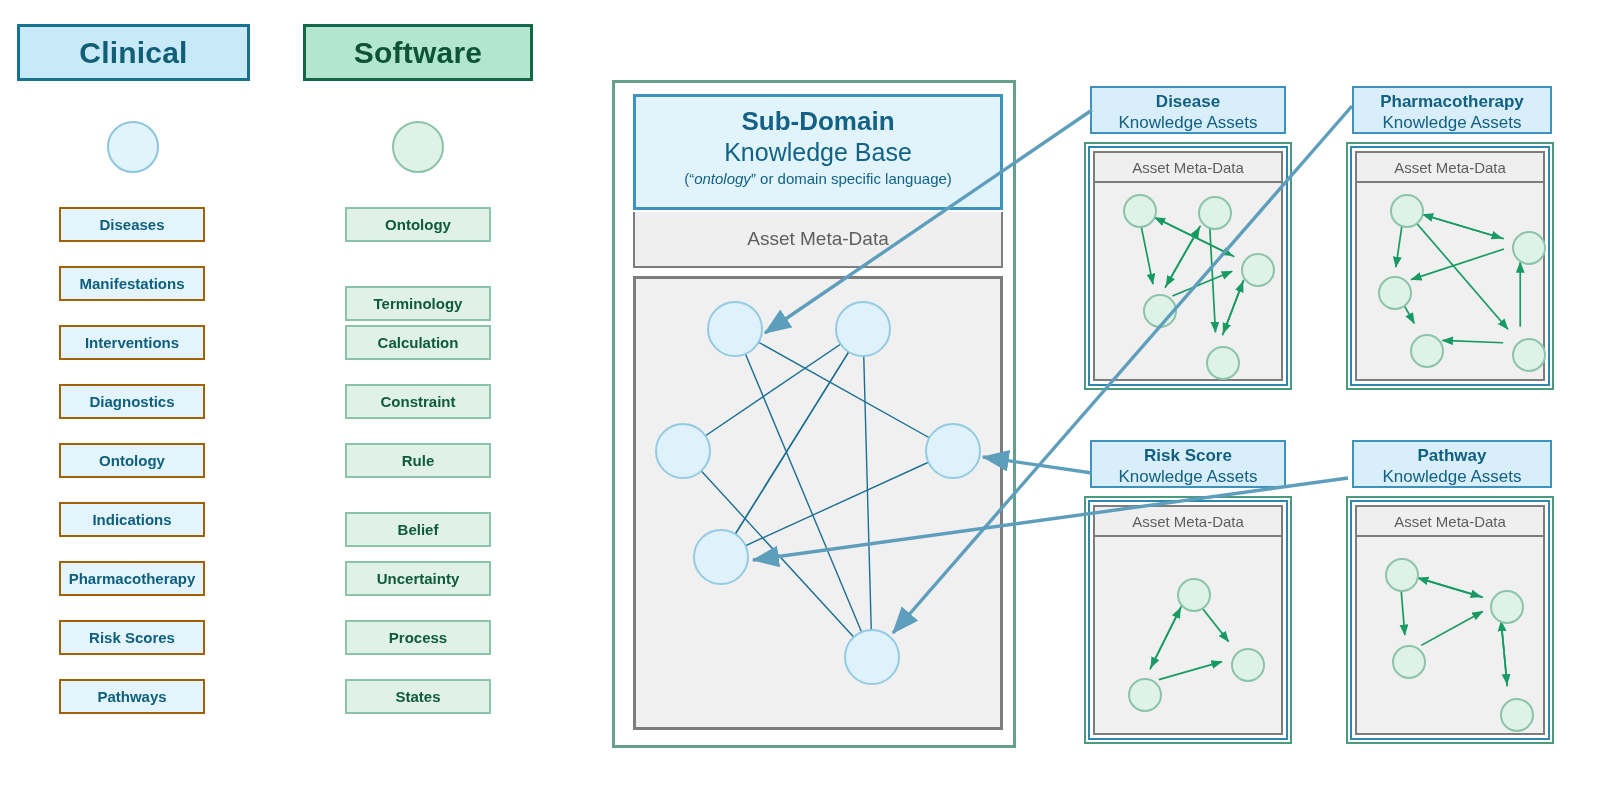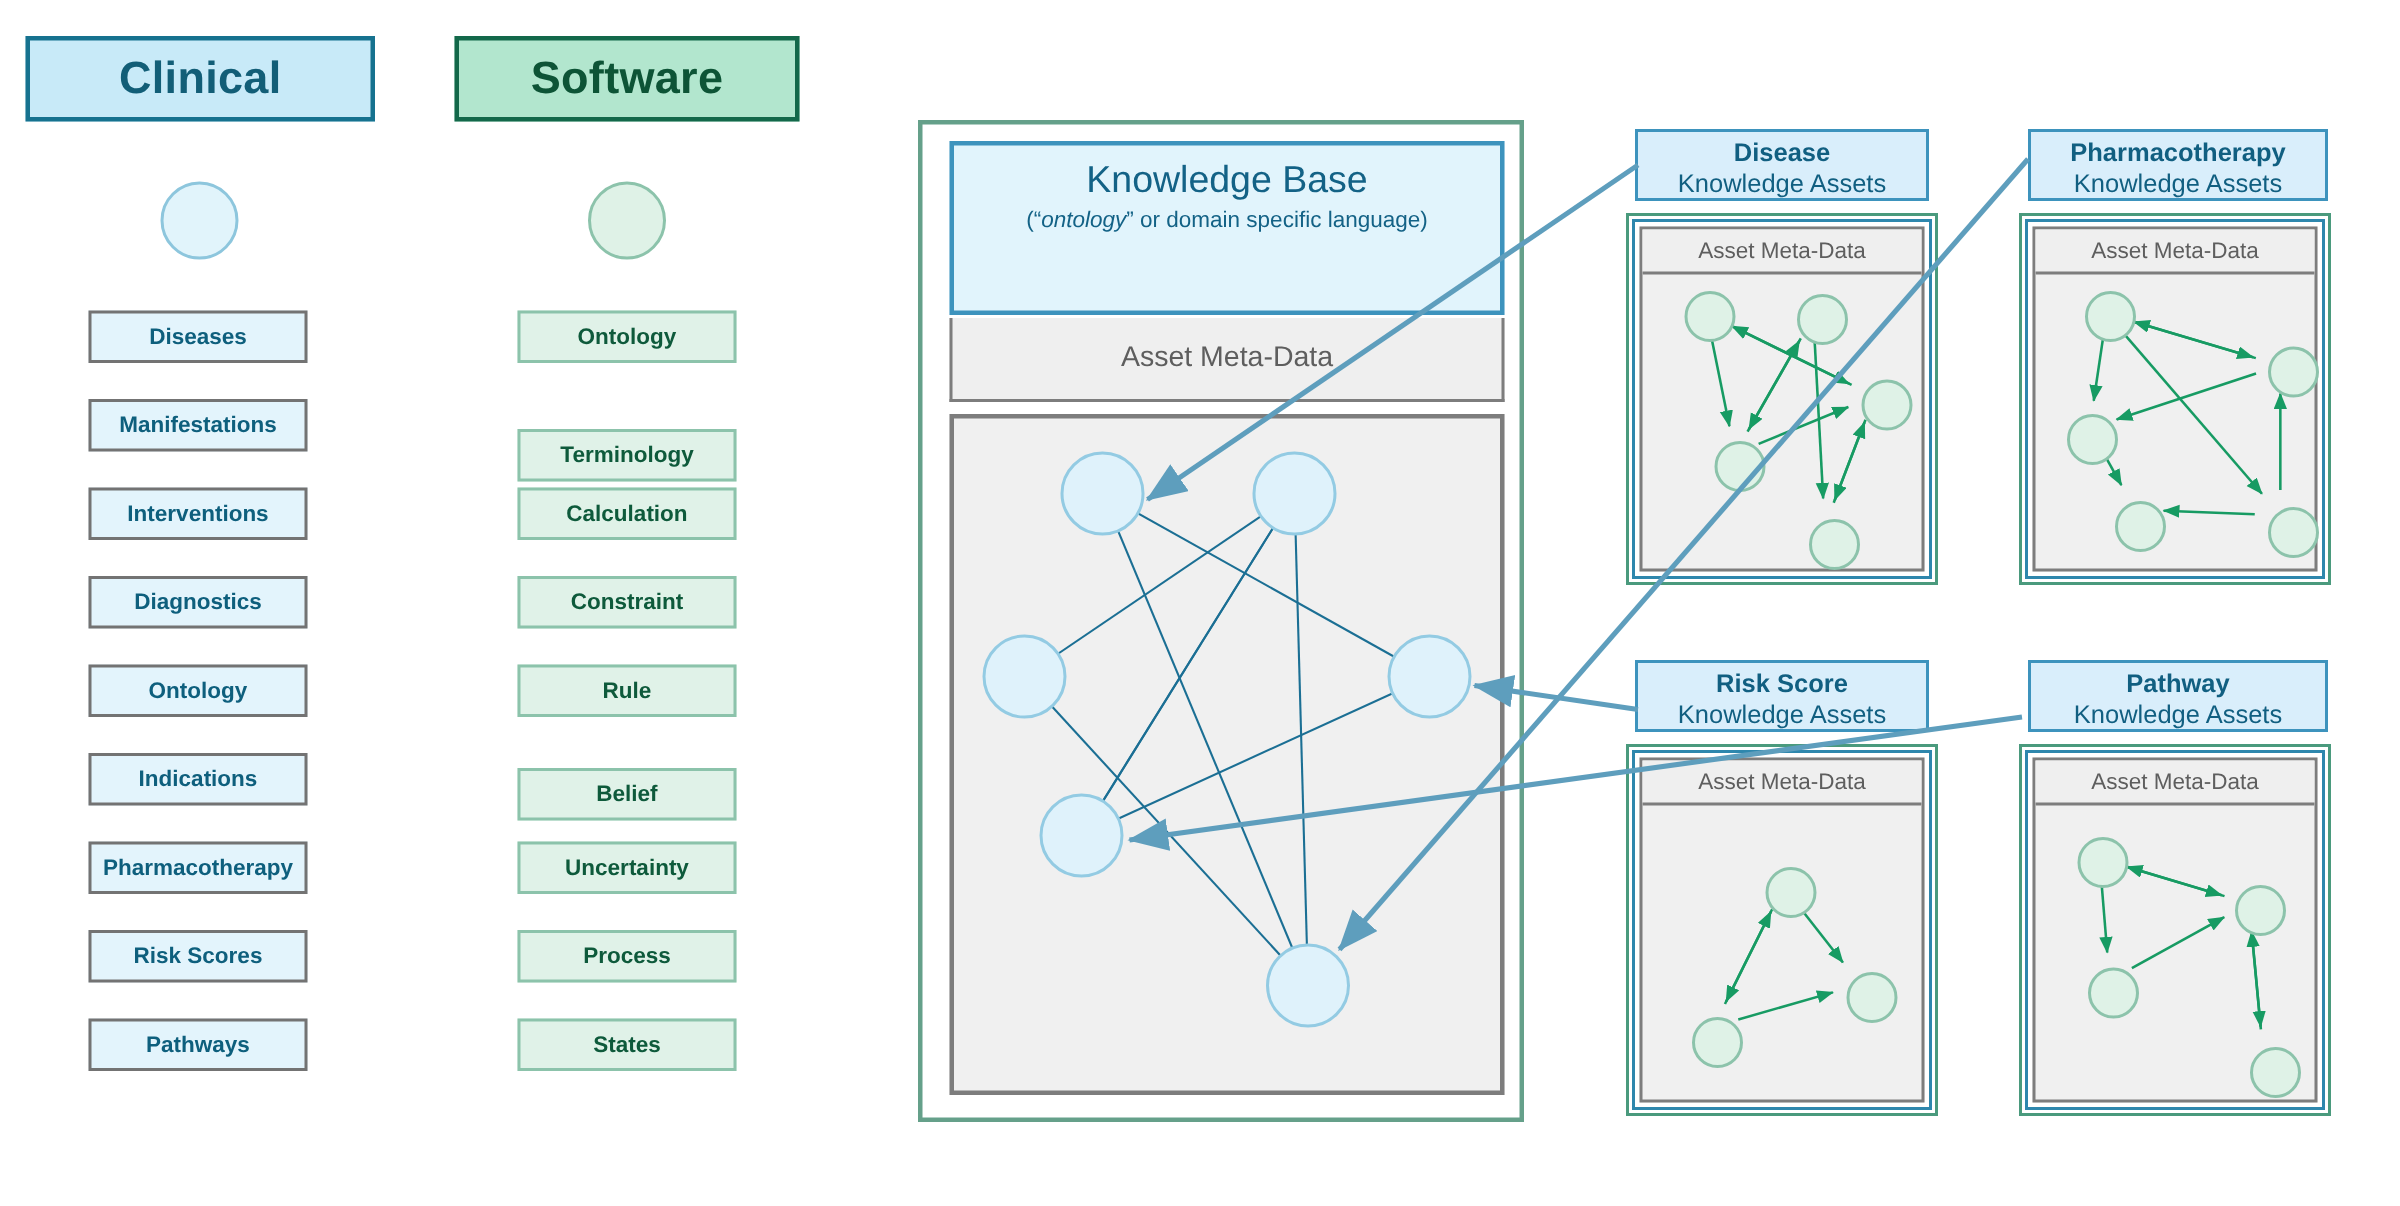--- a/index.html
+++ b/index.html
@@ -71,21 +71,21 @@
     box-sizing: border-box;
     display: flex;
     align-items: center;
     justify-content: center;
     font-size: 15px;
     font-weight: bold;
     height: 35px;
   }
   .chip.clinical {
     background: #e3f4fc;
-    border: 2px solid #737373;
+    border: 2px solid #a16207;
     color: #0e5f7d;
   }
   .chip.software {
     background: #e0f2e8;
     border: 2px solid #8cc3ab;
     color: #0e5a3b;
   }
 
   
   #main-panel {
@@ -291,20 +291,21 @@
         <span>Process</span>
       </div>
       <div class="chip software" style="left: 345px; width: 146px; top: 679px;">
         <span>States</span>
       </div>
     </div>
 
   <div id="main-panel"></div>
 
   <div id="sub-domain-header">
+    <div class="t1">Sub-Domain</div>
     <div class="t2">Knowledge Base</div>
     <div class="t3"><span>(“</span><em>ontology</em><span>” or domain specific language)</span></div>
   </div>
 
   <div id="main-meta-bar">
     <span>Asset Meta-Data</span>
   </div>
 
   <div id="main-graph-box">
     <svg class="card-edges" id="main-edges" viewBox="0 0 364 448" preserveAspectRatio="none">

